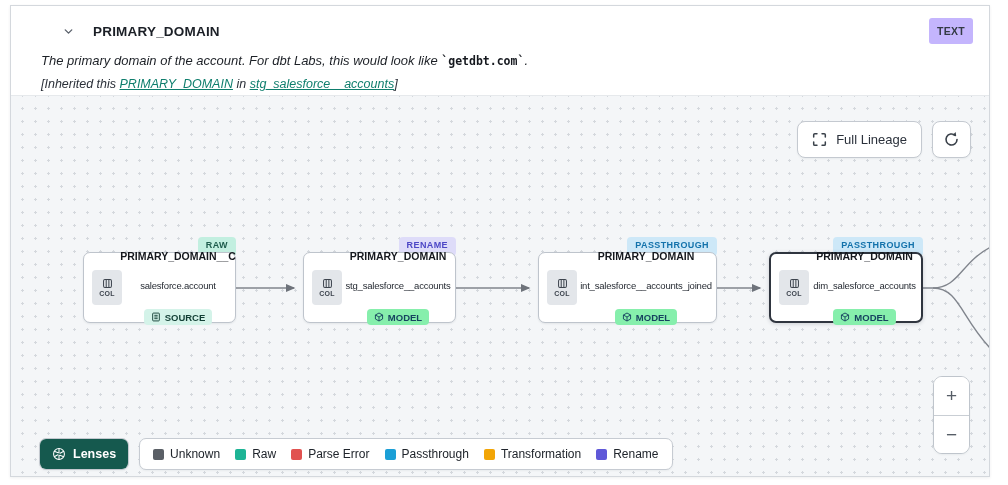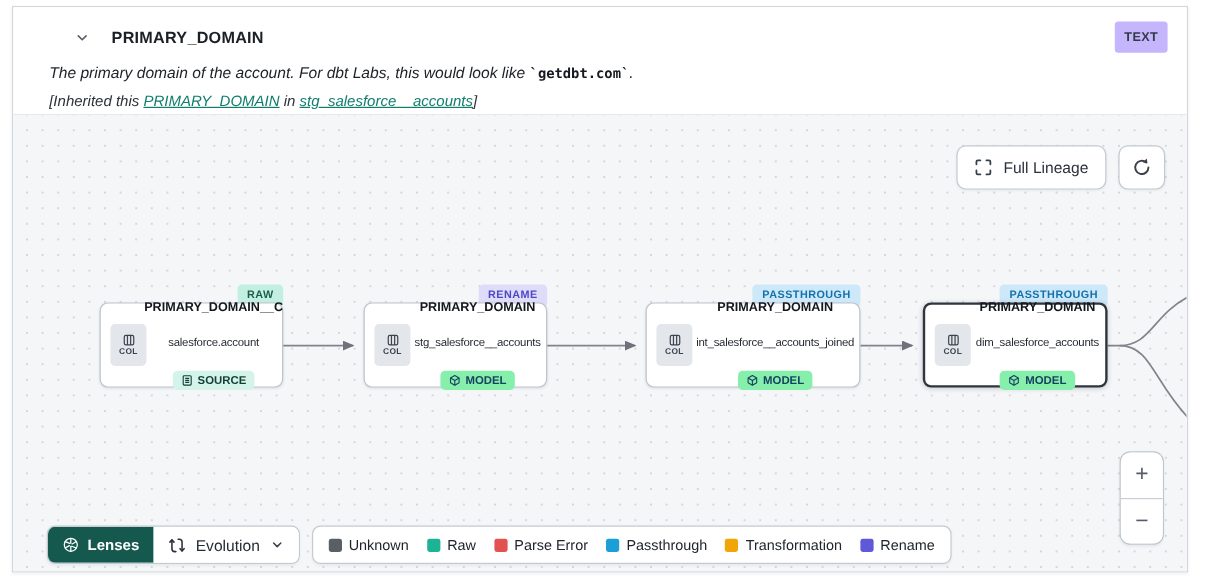--- a/index.html
+++ b/index.html
@@ -231,32 +231,20 @@
 
     <div class="bl-bar">
       <div class="lens-group">
         <div class="lens-btn">
           <svg width="14" height="14" viewBox="0 0 16 16" fill="none" stroke="#fff" stroke-width="1.2" stroke-linecap="round">
               <circle cx="8" cy="8" r="6.2"></circle>
               <path d="M8 1.8v4.7M13.4 4.9 9.3 7.2M13.4 11.1 9 9.4M8 14.2V9.5M2.6 11.1l4.1-2.3M2.6 4.9 7 6.6"></path>
             </svg>
           <span>Lenses</span>
         </div>
-        <div class="lens-dd">
-          <svg width="15" height="15" viewBox="0 0 16 16" fill="none" stroke="#2c323b" stroke-width="1.4" stroke-linecap="round" stroke-linejoin="round">
-            <path d="M7 13.5H6c-1.6 0-2.5-1-2.5-2.5V3.4"></path>
-              <path d="M1.7 5.1 3.5 3.1l1.8 2"></path>
-            <path d="M9 2.5h1c1.6 0 2.5 1 2.5 2.5v7.7"></path>
-              <path d="M14.3 10.9l-1.8 2-1.8-2"></path>
-          </svg>
-          <span>Evolution</span>
-          <svg width="12" height="12" viewBox="0 0 16 16" fill="none" stroke="#3a414b" stroke-width="1.7" stroke-linecap="round" stroke-linejoin="round">
-              <path d="M4 6l4 4 4-4"></path>
-            </svg>
-        </div>
       </div>
 
       <div class="legend">
         <div class="leg-item">
             <span class="swatch" style="background: rgb(90, 95, 102);"></span>
             <span>Unknown</span>
           </div>
         <div class="leg-item">
             <span class="swatch" style="background: rgb(29, 180, 149);"></span>
             <span>Raw</span>

